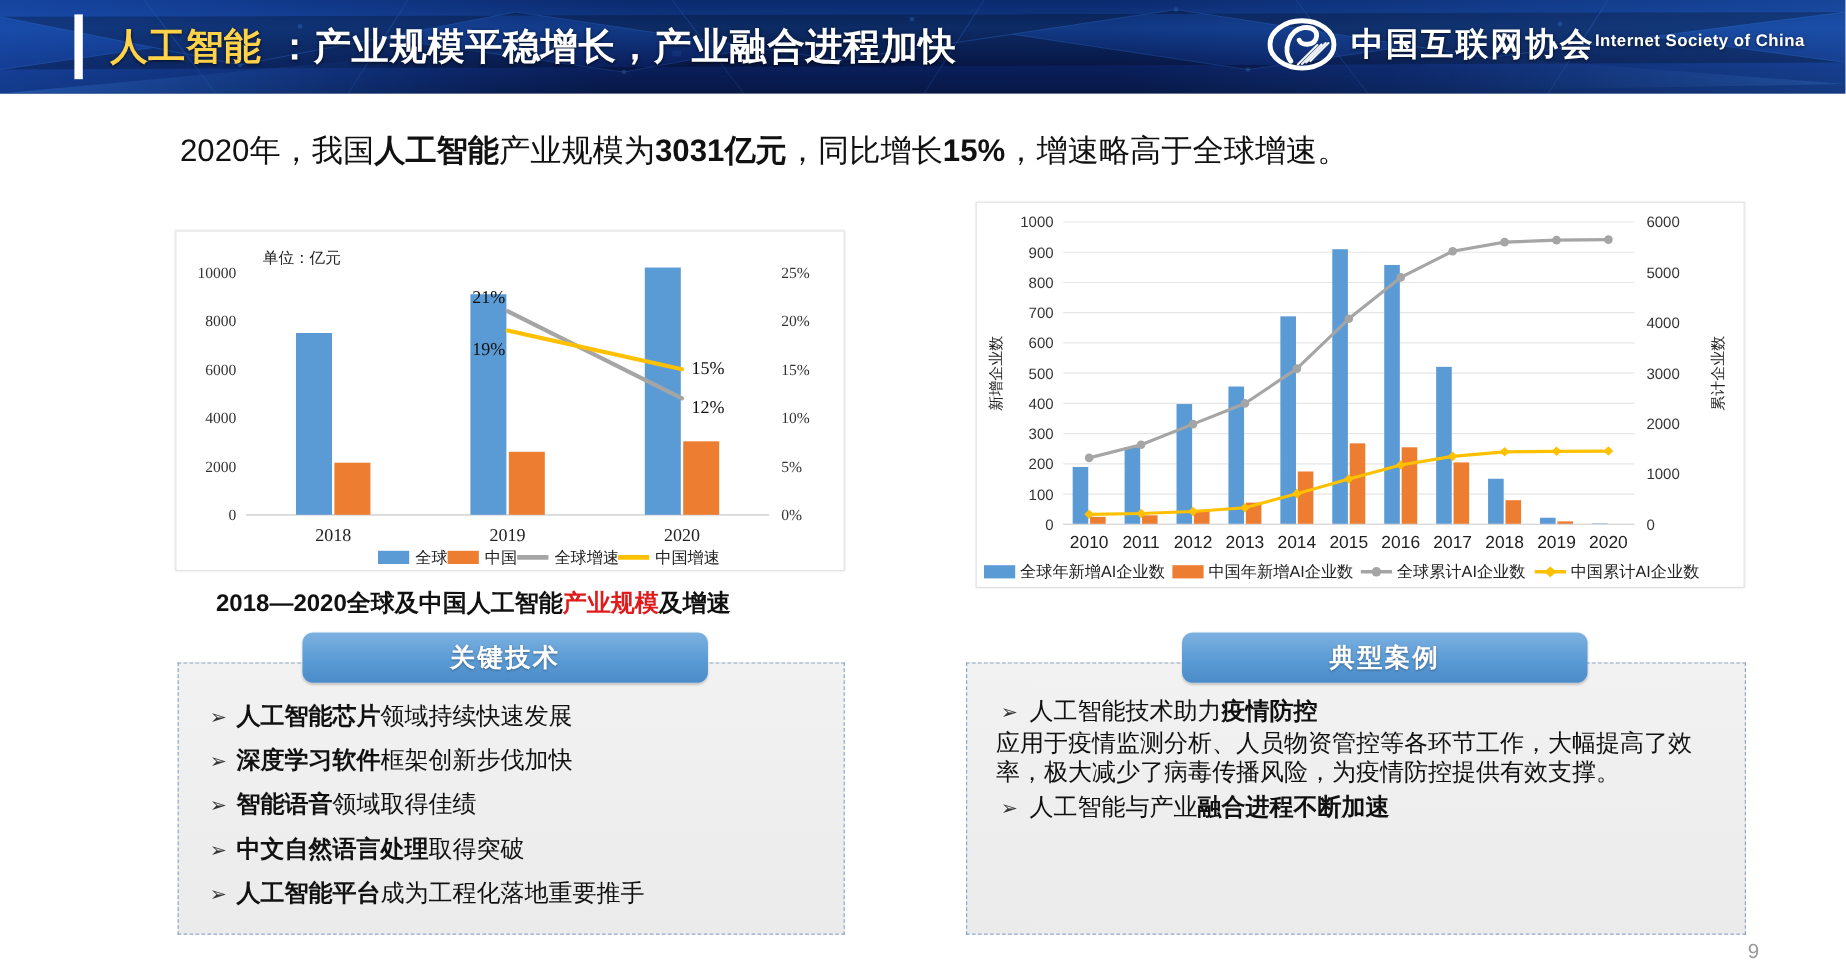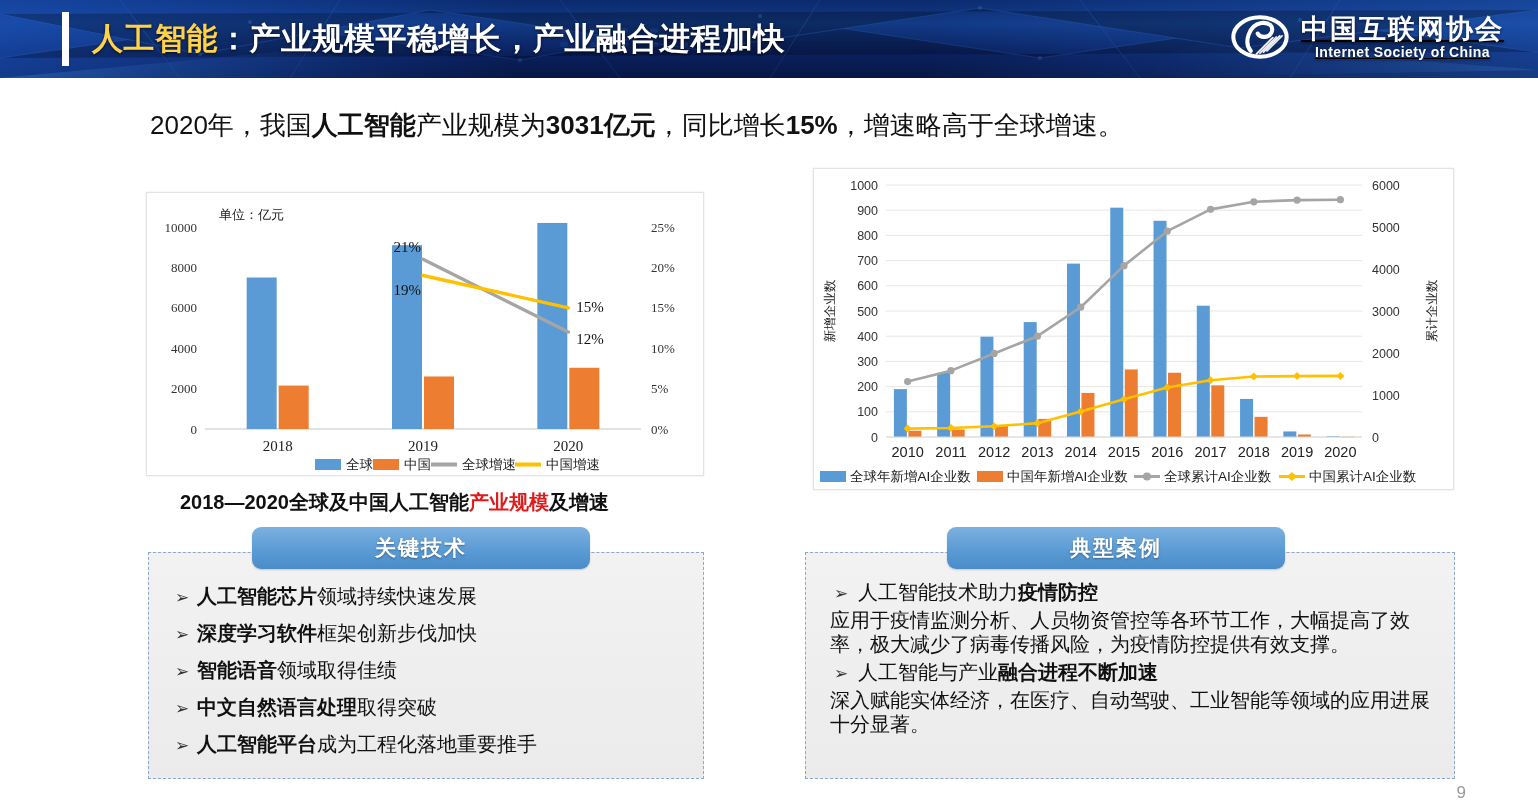--- a/index.html
+++ b/index.html
@@ -25,29 +25,29 @@
     background: #ffffff;
   }
   .htitle {
     position: absolute; left: 92px; top: 14px; height: 50px;
     display: flex; align-items: center;
     font-size: 31px; font-weight: bold; letter-spacing: .5px;
     text-shadow: 0 1px 3px rgba(0,0,0,.7);
     white-space: nowrap;
   }
   .htitle .hl { color: #ffd24a; }
-  .htitle .hw { color: #ffffff; }
+  .htitle .hw { color: #ffffff; margin-left: 12px; }
 
   
   .logo-wrap {
     position: absolute; right: 34px; top: 8px;
     display: flex; align-items: center; gap: 12px;
   }
   .logo-mark { width: 58px; height: 58px; }
-  .logo-txt { display: flex; flex-direction: column; line-height: 1; text-decoration: underline; }
+  .logo-txt { display: flex; flex-direction: row; line-height: 1; }
   .logo-cn {
     color: #fff; font-size: 27px; font-weight: bold; letter-spacing: 2px;
     text-shadow: 0 1px 3px rgba(0,0,0,.6);
   }
   .logo-en {
     color: #fff; font-size: 14px; font-weight: bold; letter-spacing: .4px;
     margin-top: 2px; text-shadow: 0 1px 3px rgba(0,0,0,.6); text-align: center;
   }
 
   
@@ -83,21 +83,21 @@
 
   .panel-head {
     position: absolute; height: 42px; border-radius: 9px;
     background: linear-gradient(180deg,#7cb1e0 0%, #5b9bd5 55%, #4a8cc9 100%);
     display: flex; align-items: center; justify-content: center;
     color: #ffffff; font-size: 21px; font-weight: bold;
     letter-spacing: 2px; text-shadow: 0 1px 2px rgba(0,0,0,.35);
     box-shadow: 0 1px 2px rgba(0,0,0,.18);
   }
   #headLeft  { left: 252px; top: 527px; width: 338px; }
-  #headRight { left: 947px; top: 527px; width: 338px; }
+  #headRight { left: 985px; top: 527px; width: 338px; }
 
   .bullets { position: absolute; left: 0; top: 0; width: 100%; padding: 30px 18px 0 18px; }
   .blt { display: flex; align-items: baseline; margin-bottom: 10px; font-size: 20px; color: #111; }
   .arw { color: #333; font-size: 17px; width: 30px; flex: 0 0 30px; text-align: center; }
   .blt b { font-weight: bold; }
 
   .para {
     font-size: 20px; color: #111; line-height: 1.22;
     margin: 0 0 2px 6px;
   }
@@ -373,21 +373,20 @@
     <div class="bullets" id="bulletsRight" style="padding-top:26px;">
         <div class="blt-r">
           <span class="arw">➢</span>
           <span>人工智能技术助力<b>疫情防控</b></span>
         </div>
         <div class="para">应用于疫情监测分析、人员物资管控等各环节工作，大幅提高了效率，极大减少了病毒传播风险，为疫情防控提供有效支撑。</div>
         <div class="blt-r">
           <span class="arw">➢</span>
           <span>人工智能与产业<b>融合进程不断加速</b></span>
         </div>
-        <div class="para">深入赋能实体经济，在医疗、自动驾驶、工业智能等领域的应用进展十分显著。</div>
       </div>
   </div>
   <div class="panel-head" id="headRight">
     <span>典型案例</span>
   </div>
 
   <div class="pageno">9</div>
 </div>
 
 </body></html>

